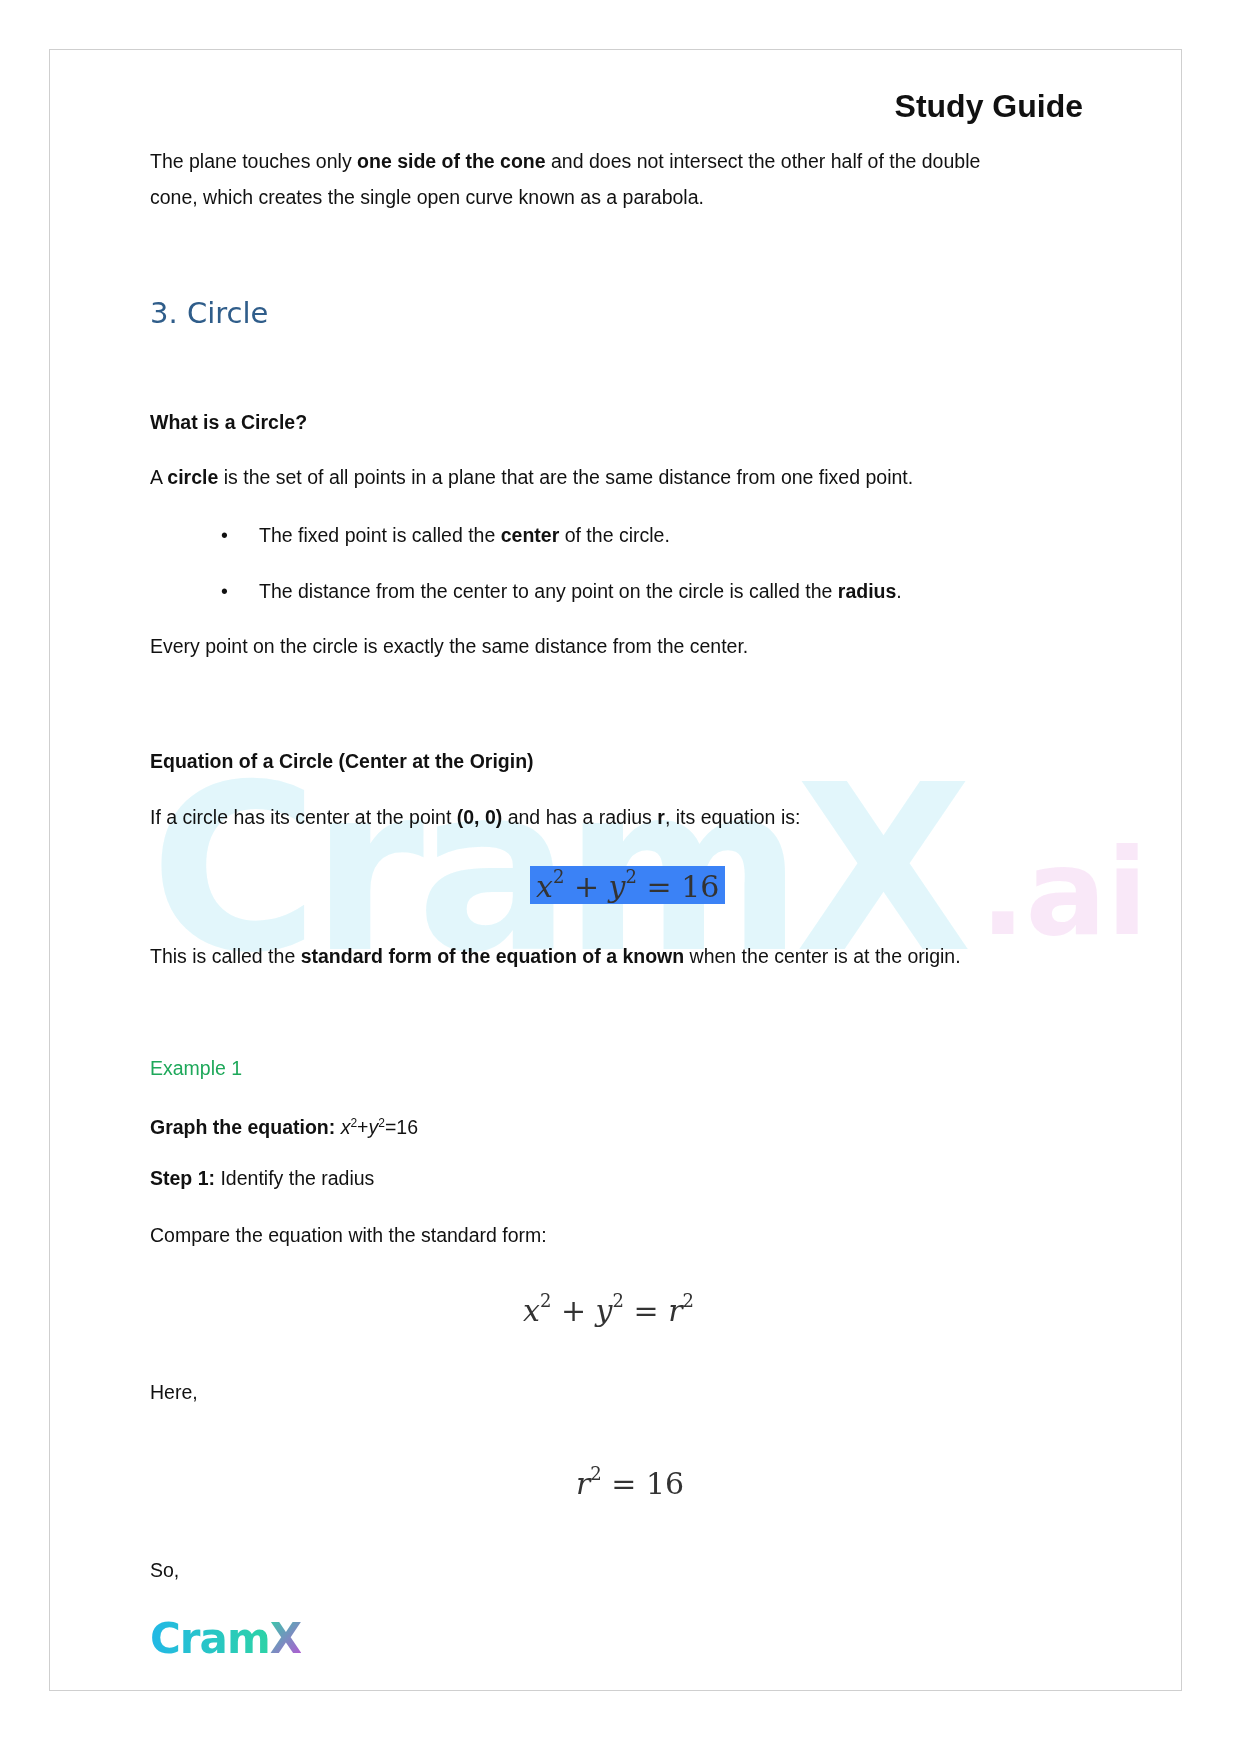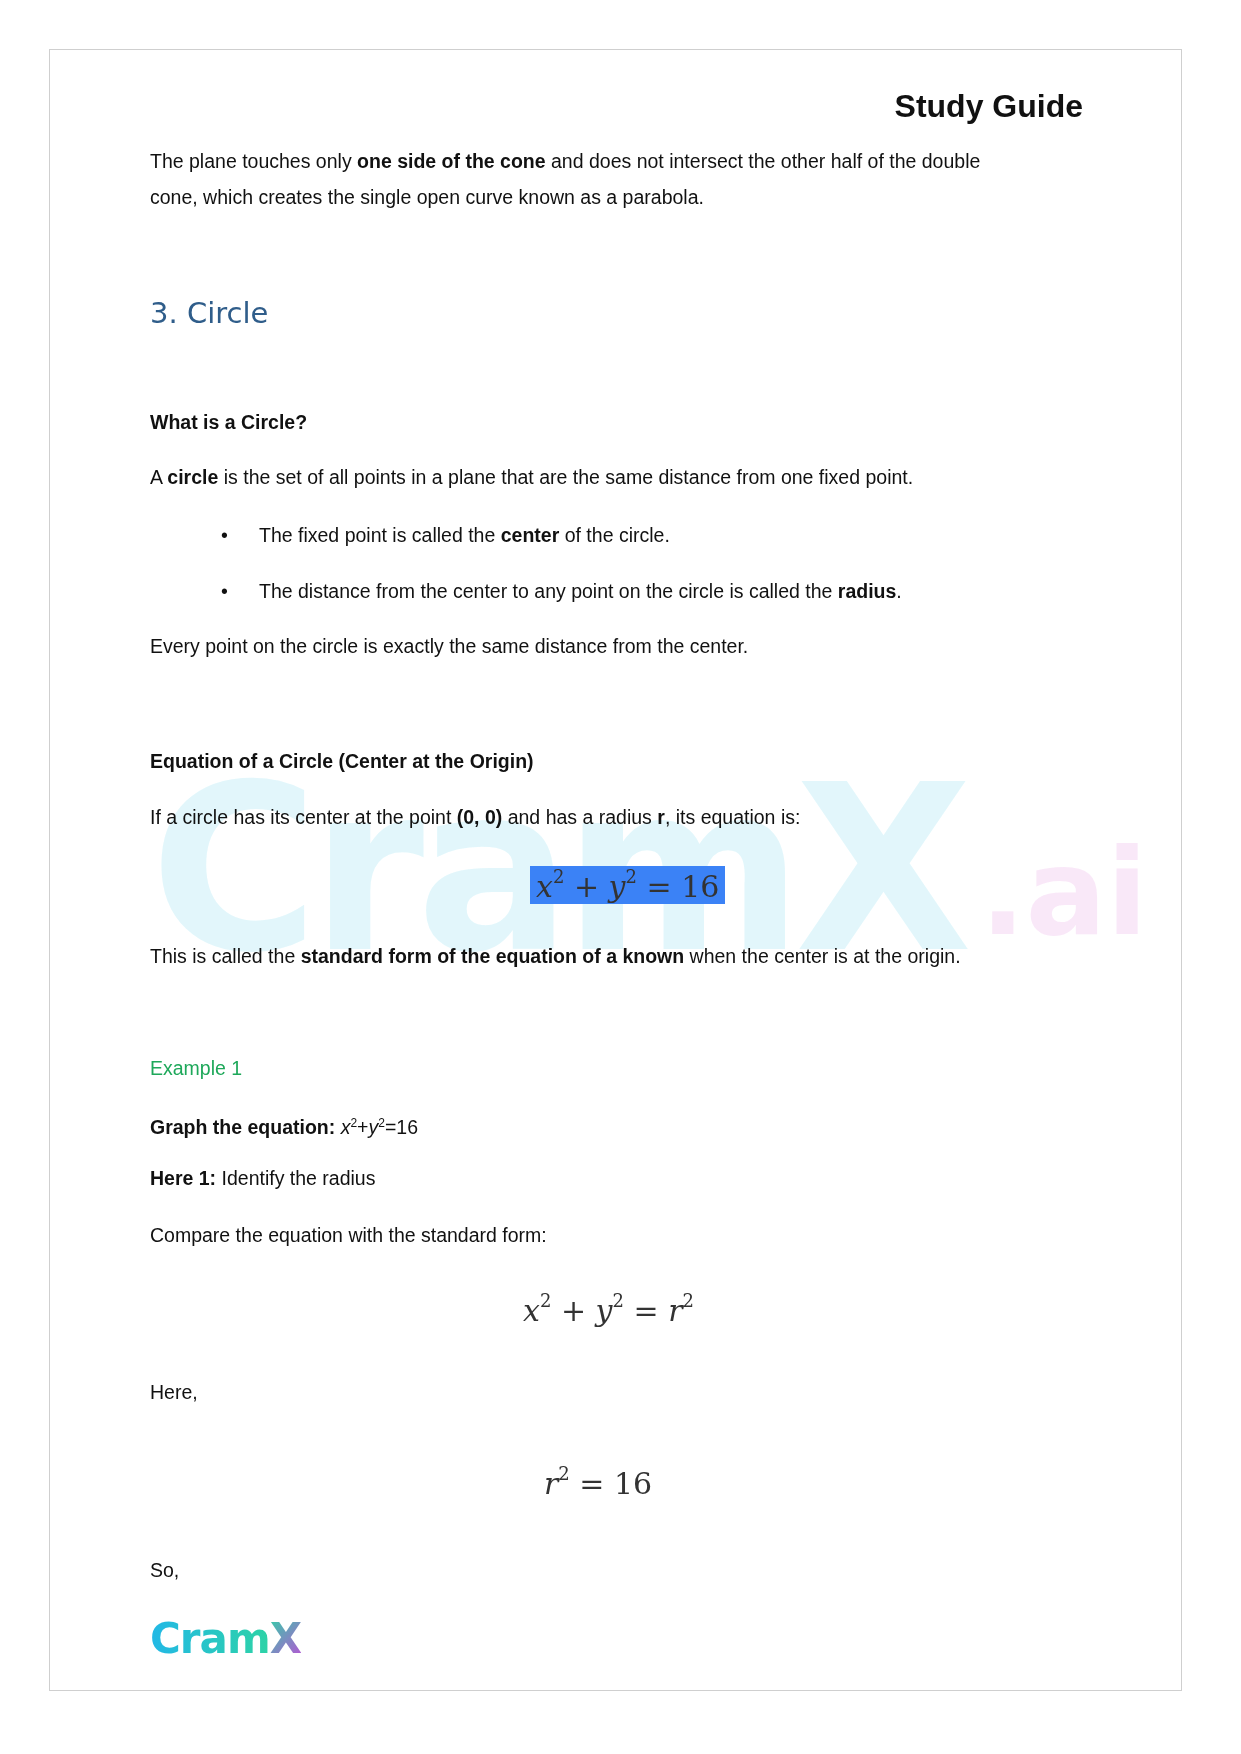--- a/index.html
+++ b/index.html
@@ -175,36 +175,36 @@
 </div>
 
 <div class="example-heading" style="top:1057px;">Example 1</div>
 
 <div class="p" style="top:1104px;">
   <b>Graph the equation:</b>
   <span class="inline-math"><i>x</i><sup>2</sup><span>+</span><i>y</i><sup>2</sup><span>=16</span></span>
 </div>
 
 <div class="p" style="top:1160px;">
-  <b>Here 1:</b><span> Identify the radius</span>
+  <b>Step 1:</b><span> Identify the radius</span>
 </div>
 
 <div class="p" style="top:1217px;">Compare the equation with the standard form:</div>
 
 <div class="math" style="left:523px;top:1290px;">
   <i>x</i><sup>2</sup>
   <span>+</span>
   <i>y</i><sup>2</sup>
   <span>=</span>
   <i>r</i><sup>2</sup>
 </div>
 
 <div class="p" style="top:1374px;">Here,</div>
 
-<div class="math" style="left:544px;top:1463px;">
+<div class="math" style="left:576px;top:1463px;">
   <i>r</i><sup>2</sup>
   <span>=</span>
   <span>16</span>
 </div>
 
 <div class="p" style="top:1552px;">So,</div>
 
 <div class="footer-logo">
   <span class="cram">Cram</span><span class="x">X</span>
 </div>

